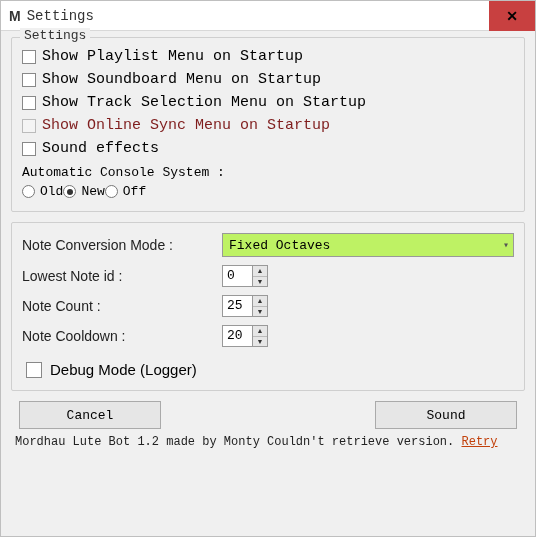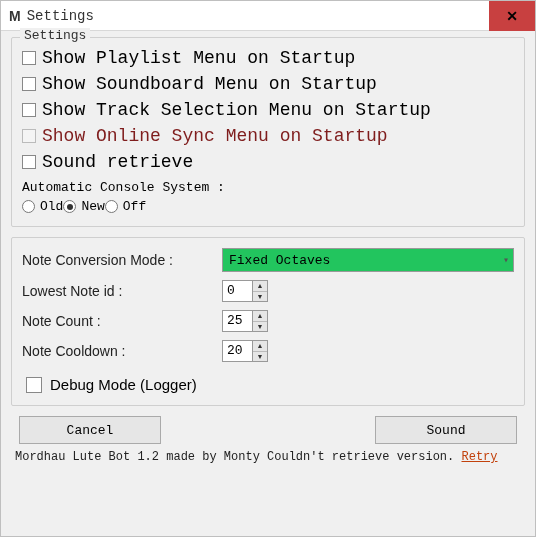--- a/index.html
+++ b/index.html
@@ -75,21 +75,21 @@
     padding: 0 4px;
     font-family: "Courier New", monospace;
     font-size: 13px;
     color: #333;
   }
   .checkbox-row {
     display: flex;
     align-items: center;
     margin-bottom: 6px;
     font-family: "Courier New", monospace;
-    font-size: 18px;
+    font-size: 15px;
   }
   .checkbox-row.disabled { color: #7f1d1d; }
   .cb {
     width: 14px;
     height: 14px;
     border: 1px solid #888;
     background: #fff;
     margin-right: 6px;
     flex-shrink: 0;
     cursor: pointer;
@@ -144,21 +144,21 @@
   .param-label {
     width: 200px;
     font-family: Arial, sans-serif;
     font-size: 14px;
     color: #222;
   }
   .dropdown {
     flex: 1;
     height: 24px;
     border: 1px solid #999;
-    background: #22c55e;
+    background: #bef264;
     display: flex;
     align-items: center;
     justify-content: space-between;
     padding: 0 4px 0 6px;
     font-family: "Courier New", monospace;
     font-size: 13px;
     cursor: pointer;
   }
   .dropdown-arrow {
     font-size: 10px;
@@ -268,21 +268,21 @@
       <div class="checkbox-row">
         <div class="cb"></div>
         <span>Show Track Selection Menu on Startup</span>
       </div>
       <div class="checkbox-row disabled">
         <div class="cb"></div>
         <span>Show Online Sync Menu on Startup</span>
       </div>
       <div class="checkbox-row">
         <div class="cb"></div>
-        <span>Sound retrieve</span>
+        <span>Sound effects</span>
       </div>
 
       <div class="acs-label">Automatic Console System :</div>
       <div class="radio-row">
         <div class="radio">
           <span class="radio-circle"></span>
           <span>Old</span>
         </div>
         <div class="radio">
           <span class="radio-circle checked"></span>

